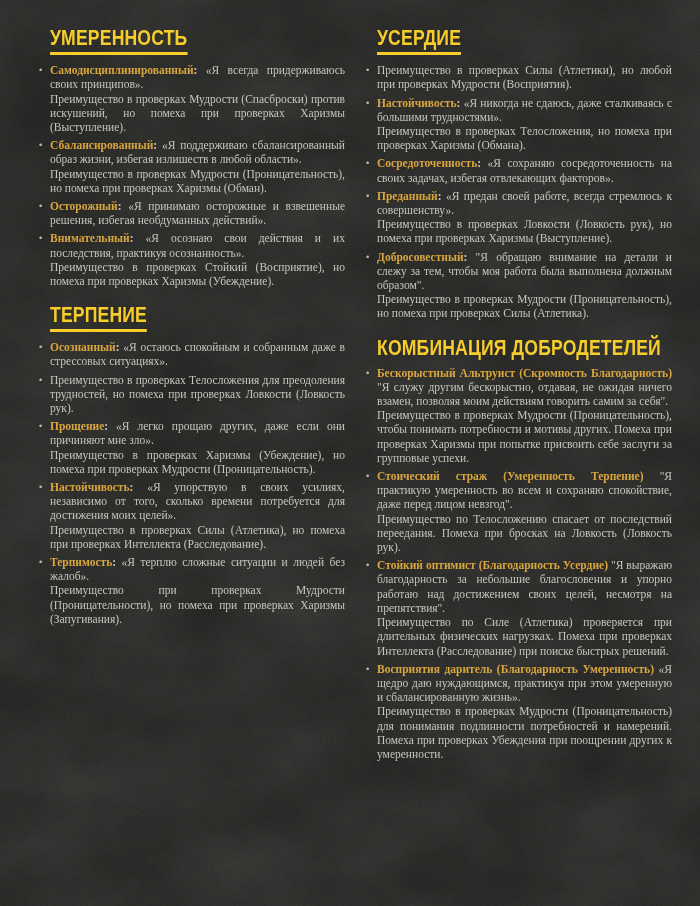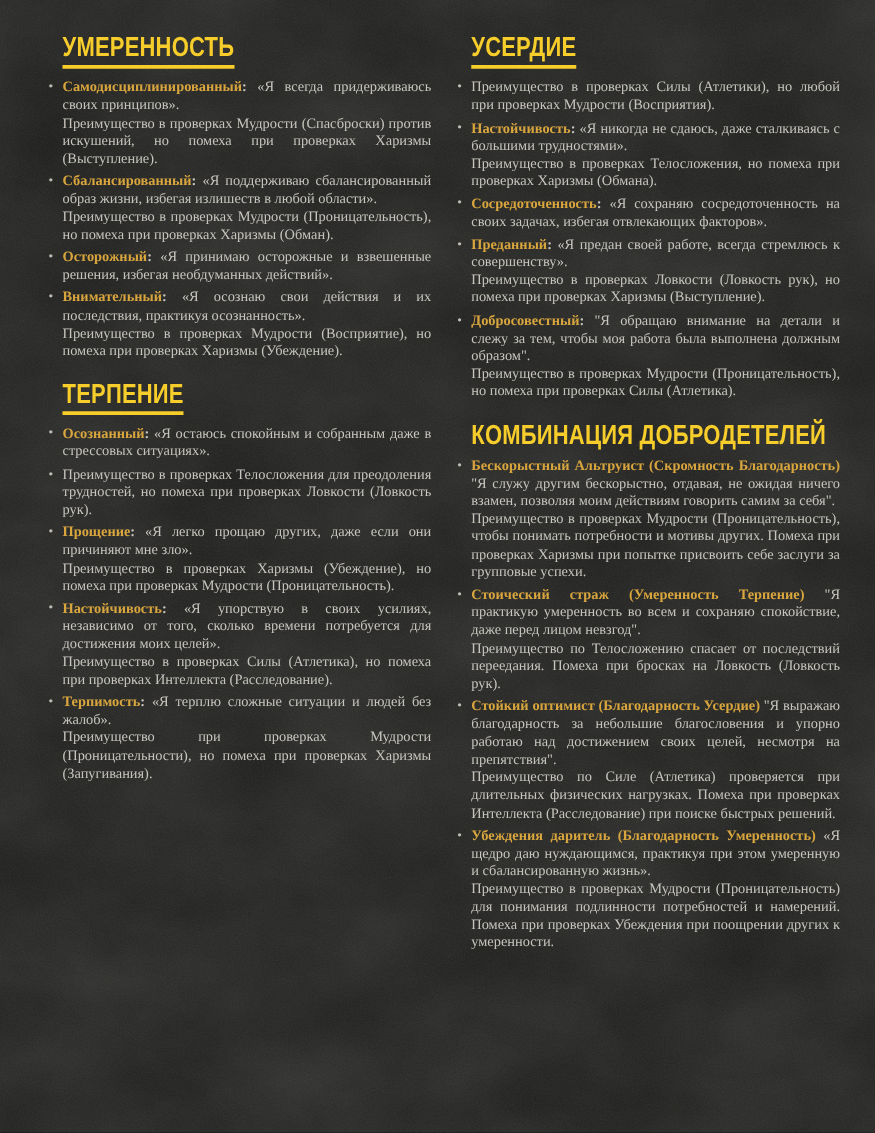--- a/index.html
+++ b/index.html
@@ -117,21 +117,21 @@
     <span class="bullet">•</span>
     <div class="trait-body">
       <p class="trait-quote"><span class="trait-term">Осторожный</span><span class="trait-sep">: </span><span class="quote-text">«Я принимаю осторожные и взвешенные решения, избегая необдуманных действий».</span></p>
     </div>
   </li>
 
   <li class="trait-item">
     <span class="bullet">•</span>
     <div class="trait-body">
       <p class="trait-quote"><span class="trait-term">Внимательный</span><span class="trait-sep">: </span><span class="quote-text">«Я осознаю свои действия и их последствия, практикуя осознанность».</span></p>
-      <p class="trait-effect">Преимущество в проверках Мудрости (Восприятие), но помеха при проверках Харизмы (Убеждение).</p>
+      <p class="trait-effect">Преимущество в проверках Стойкий (Восприятие), но помеха при проверках Харизмы (Убеждение).</p>
     </div>
   </li>
 </ul>
   </section>
 
   <section class="section term-underline">
     <h2 class="section-title">ТЕРПЕНИЕ</h2>
     <ul class="trait-list">
   <li class="trait-item">
     <span class="bullet">•</span>
@@ -240,20 +240,20 @@
     <span class="bullet">•</span>
     <div class="trait-body">
       <p class="trait-quote"><span class="trait-term">Стойкий оптимист (Благодарность Усердие)</span><span class="trait-sep"> </span><span class="quote-text">"Я выражаю благодарность за небольшие благословения и упорно работаю над достижением своих целей, несмотря на препятствия".</span></p>
       <p class="trait-effect">Преимущество по Силе (Атлетика) проверяется при длительных физических нагрузках. Помеха при проверках Интеллекта (Расследование) при поиске быстрых решений.</p>
     </div>
   </li>
 
   <li class="trait-item">
     <span class="bullet">•</span>
     <div class="trait-body">
-      <p class="trait-quote"><span class="trait-term">Убеждения даритель (Благодарность Умеренность)</span><span class="trait-sep"> </span><span class="quote-text">«Я щедро даю нуждающимся, практикуя при этом умеренную и сбалансированную жизнь».</span></p>
+      <p class="trait-quote"><span class="trait-term">Восприятия даритель (Благодарность Умеренность)</span><span class="trait-sep"> </span><span class="quote-text">«Я щедро даю нуждающимся, практикуя при этом умеренную и сбалансированную жизнь».</span></p>
       <p class="trait-effect">Преимущество в проверках Мудрости (Проницательность) для понимания подлинности потребностей и намерений. Помеха при проверках Убеждения при поощрении других к умеренности.</p>
     </div>
   </li>
 </ul>
   </section>
 </div>
 </div>
 
 </body></html>

